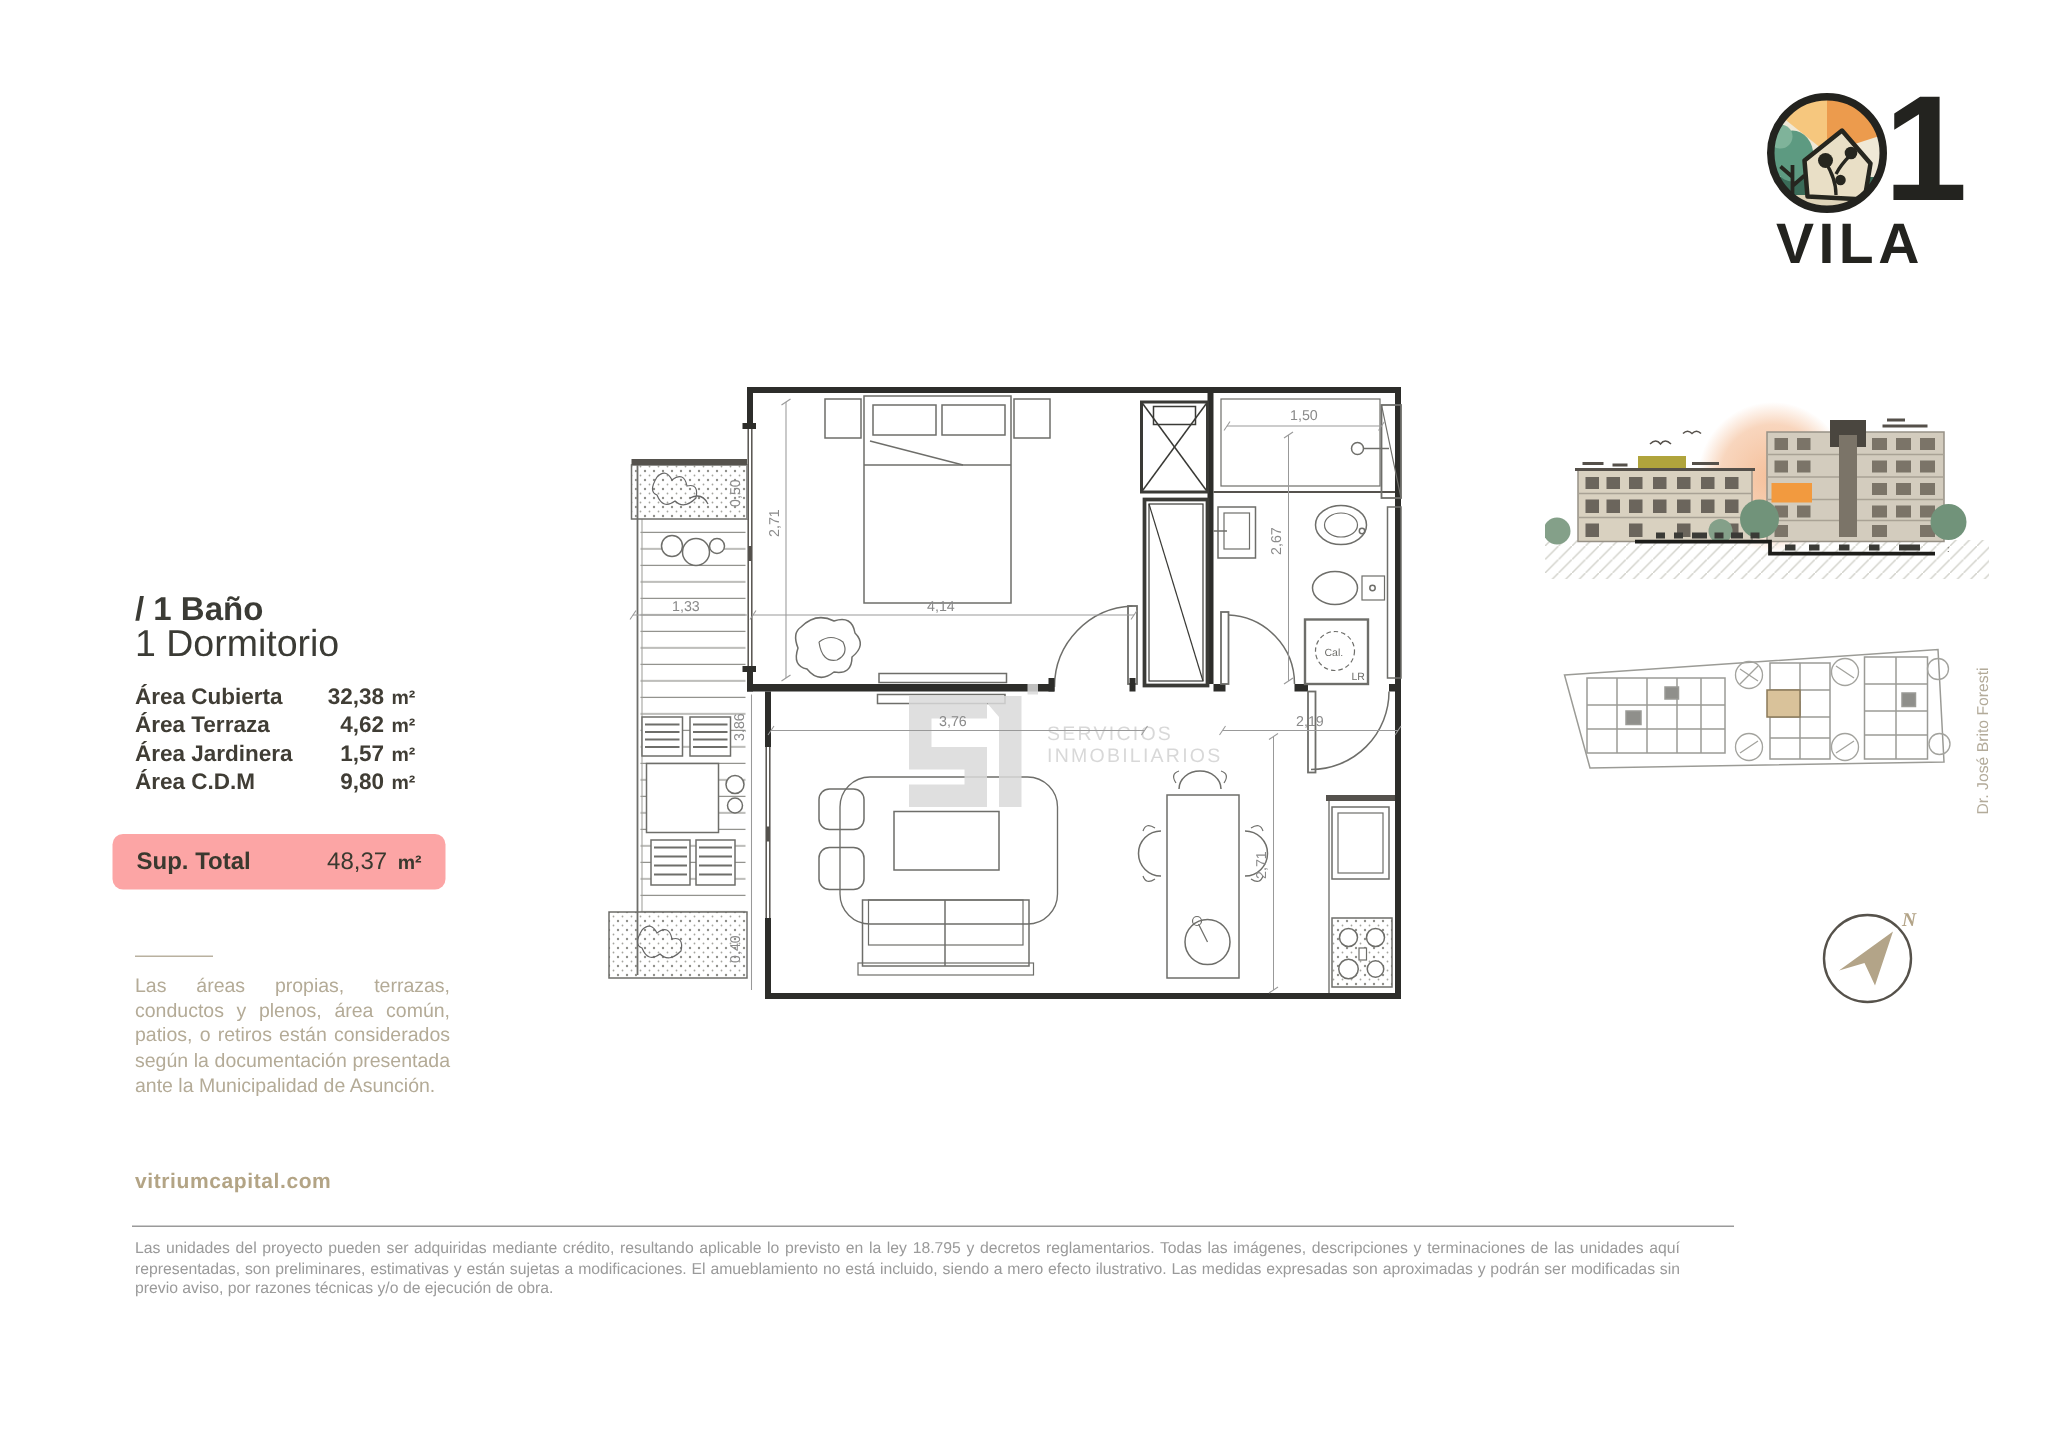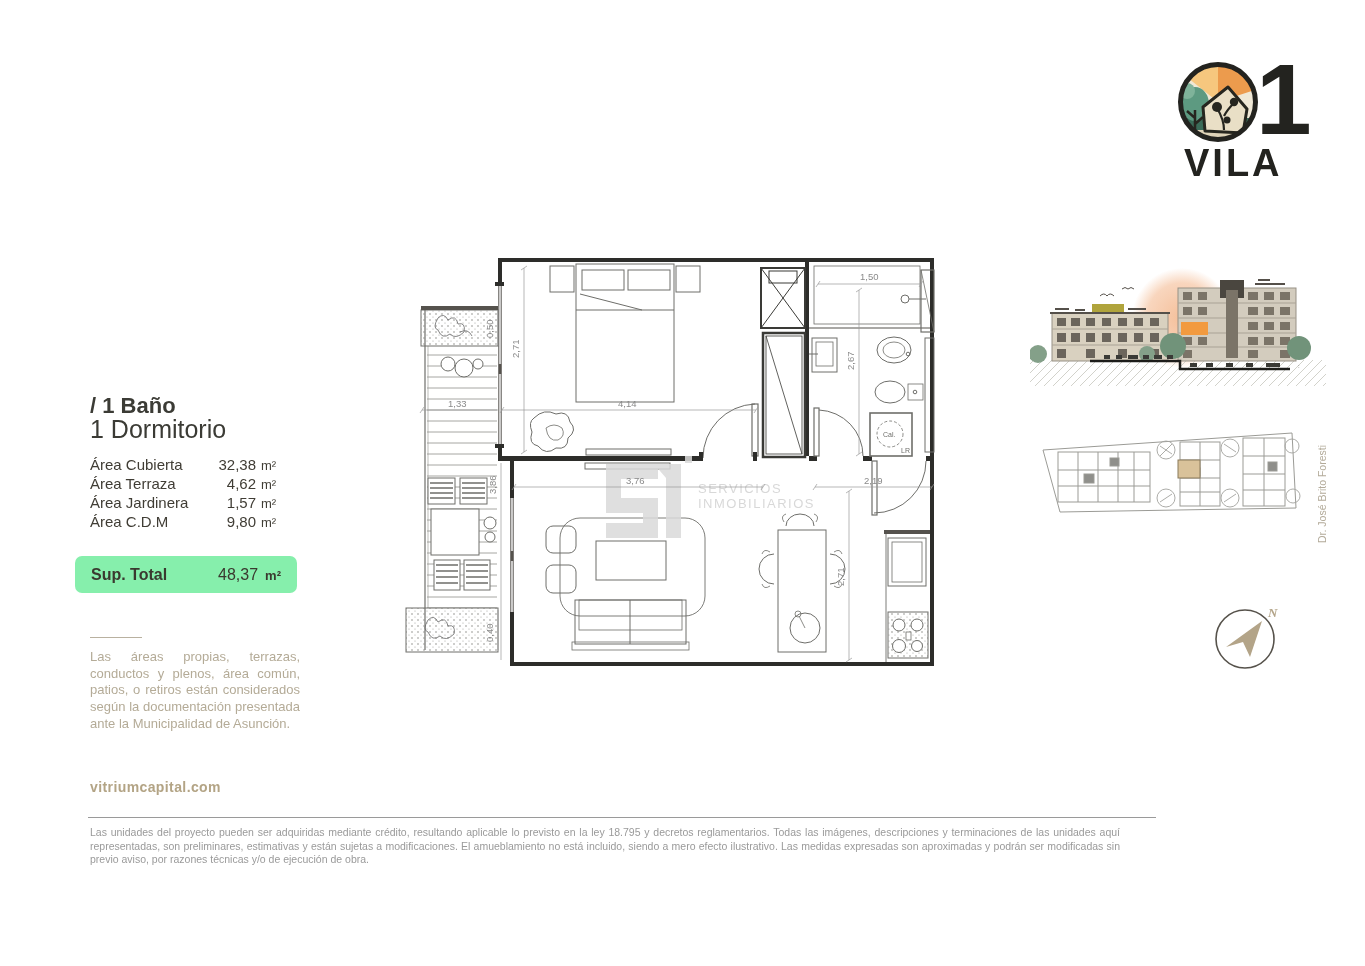--- a/index.html
+++ b/index.html
@@ -10,27 +10,27 @@
   }
   .abs { position:absolute; }
 
   
   #piso-title   { left:90px; top:210px; font-size:46px; font-weight:300; color:#b7a98c; letter-spacing:1px; }
   #piso-title .ordinal { text-decoration:underline; }
   #uf-title     { left:88px; top:260px; font-size:56px; font-weight:800; color:#b0a081; letter-spacing:0px; }
   #bedrooms     { left:90px; top:379px; font-size:25px; font-weight:400; color:#3b3b35;margin-top:36px; }
   #bathrooms    { left:90px; top:393px; font-size:22px; font-weight:700; color:#3b3b35; }
 
-  #area-table   { left:90px; top:456px; width:192px; font-size:15px; color:#403d35; }
+  #area-table   { left:90px; top:456px; width:192px; font-size:15px; color:#403d35;font-weight:bold; }
   .area-row { display:flex; align-items:baseline; height:19px; }
   .area-row .lbl { flex:1; }
   .area-row .val { width:44px; text-align:right; }
   .area-row .unit { width:26px; padding-left:5px; font-size:13px; }
 
-  #sup-total-box { left:75px; top:556px; width:222px; height:37px; background:#86efac; border-radius:7px;
+  #sup-total-box { left:75px; top:556px; width:222px; height:37px; background:#fca5a5; border-radius:7px;
                    display:flex; align-items:center; justify-content:space-between; padding:11px 16px; }
   #sup-total-box .lbl { font-size:16px; font-weight:700; color:#3a392f; }
   #sup-total-box .right { display:flex; align-items:baseline; }
   #sup-total-box .val { font-size:16px; font-weight:400; color:#3a392f; }
   #sup-total-box .unit { font-size:13px; font-weight:700; color:#3a392f; margin-left:7px; }
 
   #note-divider { left:90px; top:637px; width:52px; border-top:1px solid #b9b1a0; }
   #note-general { left:90px; top:649px; width:210px; font-size:13px; line-height:1.28; color:#b4ab97; text-align:justify; }
   #note-cdm     { left:90px; top:710px; width:210px; font-size:10.5px; line-height:1.28; color:#b4ab97; text-align:justify; }
   #note-cdm b   { color:#aba28c; }

